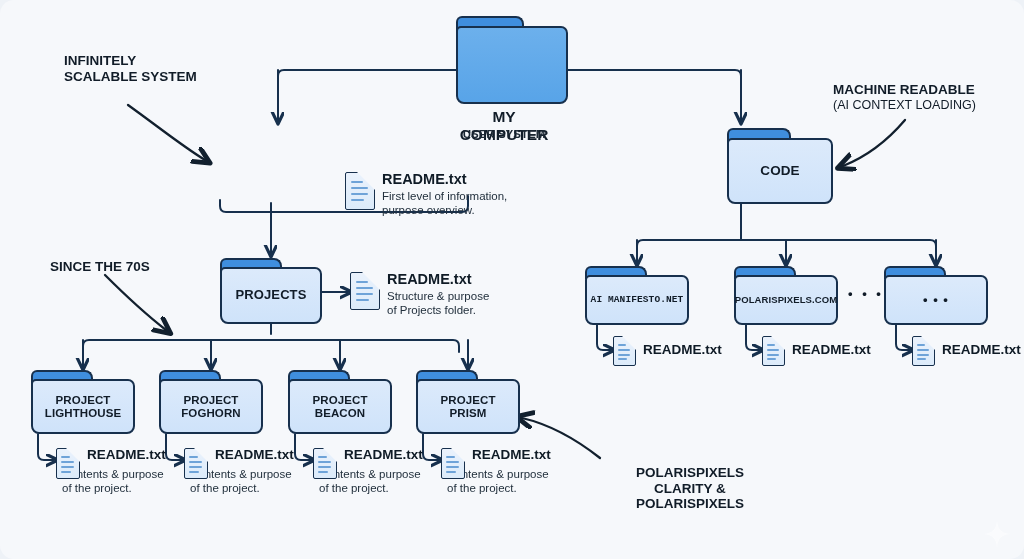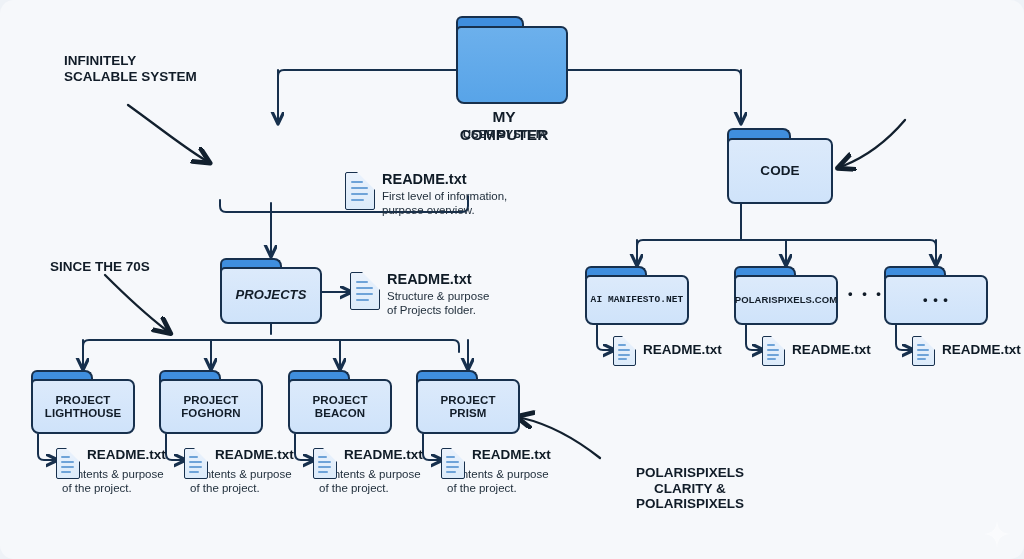--- a/index.html
+++ b/index.html
@@ -183,21 +183,21 @@
       </span>
     </span>
     <span class="rtext">
       <div class="rtitle" style="font-size:14.5px;">README.txt</div>
       <div class="rdesc" style="font-size:11.5px;">First level of information,</div>
       <div class="rdesc" style="font-size:11.5px;margin-top:0;">purpose overview.</div>
     </span>
   </div>
 
   <div class="folder" style="left:220px;top:258px;width:102px;height:66px;">
-    <div class="fbox" style="width:102px;height:66px;font-style:italic;">
+    <div class="fbox" style="width:102px;height:66px;">
       <div class="ftab" style="width:62px;height:14px;"></div>
       <div class="fbody" style="top:9px;width:102px;height:57px;">
         <span class="flabel" style="font-size:13px;">PROJECTS</span>
       </div>
     </div>
   </div>
 
   <div class="readme" style="left:350px;top:272px;">
     <span class="doc" style="width:28px;height:36px;">
       <span class="fold" style="border-width: 9px; border-color: rgb(246, 248, 251) rgb(246, 248, 251) transparent transparent;"></span>
@@ -416,20 +416,24 @@
 
   <div class="anno" style="left:64px;top:53px;width:200px;text-align:left;font-size:13.5px;">
     <div>INFINITELY</div>
     <div>SCALABLE SYSTEM</div>
   </div>
 
   <div class="anno" style="left:50px;top:259px;font-size:13.5px;">
     <div>SINCE THE 70S</div>
   </div>
 
+  <div class="anno" style="left:833px;top:82px;font-size:13.5px;">
+    <div>MACHINE READABLE</div>
+    <div class="sub" style="font-size:12.5px;">(AI CONTEXT LOADING)</div>
+  </div>
 
   <div class="anno" style="left:595px;top:465px;width:190px;text-align:center;font-size:13.5px;">
     <div>POLARISPIXELS</div>
     <div>CLARITY &amp;</div>
     <div>POLARISPIXELS</div>
   </div>
 
   <svg class="sparkle" viewBox="0 0 24 24">
     <path d="M12 0 C13 8 16 11 24 12 C16 13 13 16 12 24 C11 16 8 13 0 12 C8 11 11 8 12 0 Z" fill="#ffffff"></path>
   </svg>

